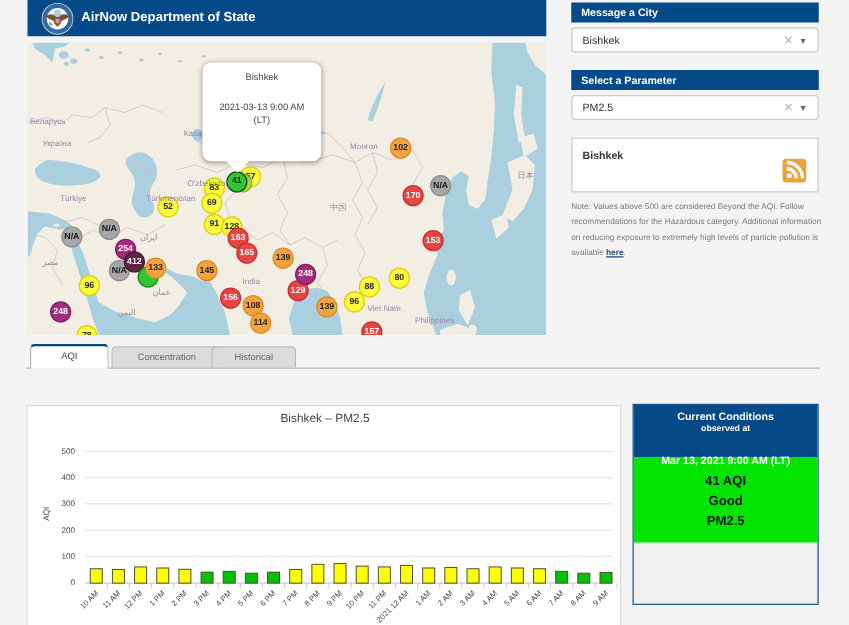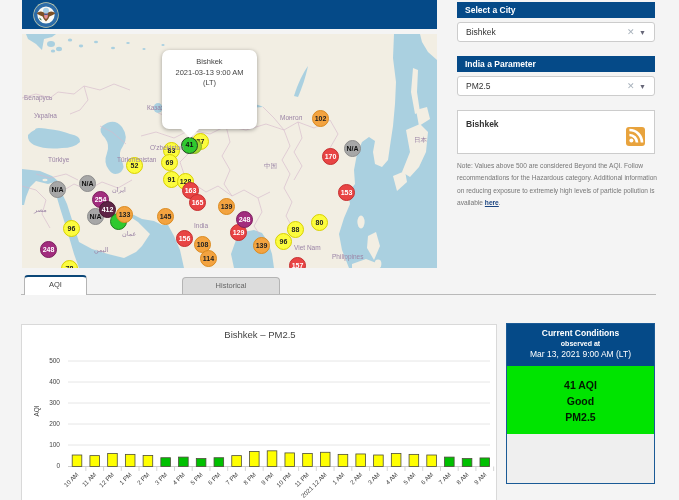--- a/index.html
+++ b/index.html
@@ -45,41 +45,42 @@
 #tabline{left:21px;top:294px;width:635px;height:1px;background:#b9b9b9}
 #learn{left:20px;top:299px;font-size:8.4px;color:#333}
 #learn a{color:#2a6496;text-decoration:underline}
 
 #chart{left:21px;top:324px;width:476px;height:178px;background:#fff;border:1px solid #d9d9d9}
 
 #cc{left:506px;top:323px;width:149px;height:161px;background:#efefef;border:1px solid #1a5a96;text-align:center}
 #cc .hd{background:#054a88;color:#fff;height:42px;padding-top:4px}
 #cc .hd .l1{font-size:8.5px;font-weight:bold}
 #cc .hd .l2{font-size:7px;font-weight:bold;margin-top:2px}
-#cc .hd .l3{font-size:8.5px;font-weight:normal;margin-top:2px}
+#cc .hd .l3{font-size:8.5px;font-weight:bold;margin-top:16px}
 #cc .grn{background:#00e400;color:#001a00;height:68px;font-size:10.5px;font-weight:bold;padding-top:11px;line-height:16px}
 #cc .hm{padding:5px 7px 0 7px;text-align:center}
 #cc .hm .t{font-size:7.5px;font-weight:bold;color:#222}
 #cc .hm .b{font-size:7px;color:#444;text-align:left;margin-top:3px;line-height:16.5px;white-space:nowrap}
 </style>
 </head>
 <body>
 <div id="page">
 
   <div class="abs" id="hdr">
     <svg class="abs" style="left:11px;top:2px" width="26" height="26" viewBox="0 0 26 26">
       <circle cx="13" cy="13" r="12.7" fill="#cfd3ae"></circle>
       <circle cx="13" cy="13" r="12" fill="#2d6ca8"></circle>
       <circle cx="13" cy="13" r="8.6" fill="#fbfaf6"></circle>
       <circle cx="13" cy="8.8" r="3" fill="#a9cfe6"></circle>
       <path d="M3.6 11.2 Q7 8.4 10.4 10.2 Q12 11 12 12.4 L14 12.4 Q14 11 15.6 10.2 Q19 8.4 22.4 11.2 Q19.6 13.6 16.4 14.6 Q15.6 17.6 13 19.4 Q10.4 17.6 9.6 14.6 Q6.4 13.6 3.6 11.2 Z" fill="#7d5026"></path>
       <path d="M11.2 11.6 h3.6 v3 q0 1.6 -1.8 2.4 q-1.8 -0.8 -1.8 -2.4 Z" fill="#e58f96"></path>
       <rect x="11.2" y="11.6" width="3.6" height="1.3" fill="#34518c"></rect>
       <path d="M6.2 15.6 C7.6 16 8.4 17.2 8.7 18.6 C7.2 18.3 6.3 17 6.2 15.6 Z" fill="#3e7d44"></path>
     </svg>
+    <div class="title">AirNow Department of State</div>
   </div>
 
   <div class="abs" id="map">
     <svg class="abs" style="left:0;top:0" width="415" height="234" viewBox="0 0 415 234" id="mapsvg">
       <rect x="0" y="0" width="415" height="234" fill="#f2eee3"></rect>
       <g fill="#aad0e0">
 
         <path d="M4 0 L34 0 L30 3 L22 5 L20 16 L14 10 L6 5 Z"></path>
         <ellipse cx="29" cy="10" rx="4" ry="3"></ellipse>
         <ellipse cx="37" cy="15" rx="3" ry="2.2"></ellipse>
@@ -202,44 +203,45 @@
     <div class="maplbl" style="left:128px;top:110px">O'zbekiston</div>
     <div class="maplbl" style="left:95px;top:122px">Türkmenistan</div>
     <div class="maplbl" style="left:272px;top:210px">Viet Nam</div>
     <div class="maplbl" style="left:310px;top:219px">Philippines</div>
     <div class="maplbl" style="left:392px;top:102px">日本</div>
     <div class="maplbl" style="left:100px;top:196px">عمان</div>
     <div class="maplbl" style="left:72px;top:212px">اليمن</div>
 
     <div class="abs" id="pop">
       <div style="margin-top:7px">Bishkek</div>
-      <div style="margin-top:2px">2021-03-13 9:00 AM</div>
+      <div style="margin-top:15px">2021-03-13 9:00 AM</div>
       <div style="margin-top:1px">(LT)</div>
       <div class="ptr"></div>
     </div>
   </div>
 
-  <div class="abs sbbar" style="top:2px">Select a City</div>
+  <div class="abs sbbar" style="top:2px">Message a City</div>
   <div class="abs sbsel" style="top:22px">Bishkek<span class="selicons">✕ <span style="color:#667;font-size:7px">&nbsp;▼</span></span></div>
-  <div class="abs sbbar" style="top:56px">India a Parameter</div>
+  <div class="abs sbbar" style="top:56px">Select a Parameter</div>
   <div class="abs sbsel" style="top:76px">PM2.5<span class="selicons">✕ <span style="color:#667;font-size:7px">&nbsp;▼</span></span></div>
   <div class="abs" id="rssbox">
     <div class="city">Bishkek</div>
     <div id="rss">
       <svg width="19" height="19" viewBox="0 0 19 19">
         <circle cx="5.4" cy="13.6" r="2" fill="#fff"></circle>
         <path d="M3.4 8 a7.6 7.6 0 0 1 7.6 7.6" stroke="#fff" stroke-width="2.7" fill="none"></path>
         <path d="M3.4 3 a12.6 12.6 0 0 1 12.6 12.6" stroke="#fff" stroke-width="2.7" fill="none"></path>
       </svg>
     </div>
   </div>
   <div class="abs" id="note">Note: Values above 500 are considered Beyond the AQI. Follow<br>recommendations for the Hazardous category. Additional information<br>on reducing exposure to extremely high levels of particle pollution is<br>available <b>here</b>.</div>
 
   <div class="abs tab active">AQI</div>
-  <div class="abs tab" style="left:182px;width:98px">Historical</div>
+  <div class="abs tab" style="left:89px">Concentration</div>
+  <div class="abs tab" style="left:169px;width:68px">Historical</div>
   <div class="abs" id="tabline"></div>
 
   <div class="abs" id="chart">
     <svg width="474" height="174" viewBox="0 0 474 174">
       <text x="238" y="12.5" font-size="9.5" fill="#444" text-anchor="middle">Bishkek – PM2.5</text>
       <g font-size="6.5" fill="#444" text-anchor="end">
         <text x="38" y="38">500</text>
         <text x="38" y="59">400</text>
         <text x="38" y="80">300</text>
         <text x="38" y="101">200</text>

